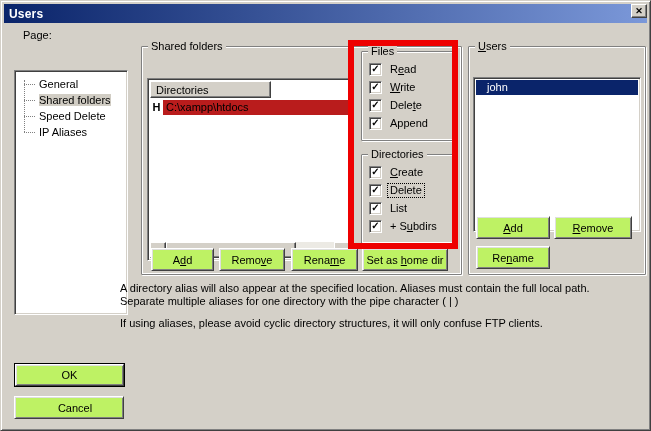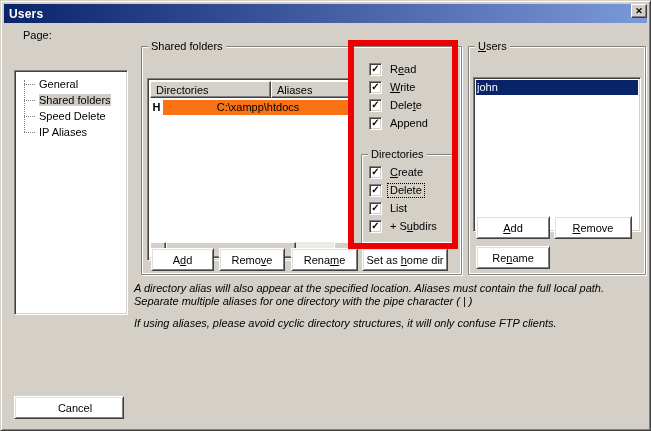--- a/index.html
+++ b/index.html
@@ -24,21 +24,21 @@
   
   .sunken{background:#fff;border:1px solid;border-color:#808080 #fff #fff #808080;
     box-shadow:inset 1px 1px 0 #404040, inset -1px -1px 0 #d4d0c8;margin-top:24px;}
 
   
   .group{position:absolute;border:1px solid #808080;border-radius:1px;
     box-shadow:inset 1px 1px 0 #fff, inset -1px -1px 0 #fff, 1px 1px 0 #fff;}
   .group-label{position:absolute;top:-7px;left:6px;background:#d4d0c8;padding:0 3px;line-height:12px;}
 
   
-  .btn{position:absolute;background:#ffffff;border:1px solid;border-color:#fff #404040 #404040 #fff;
+  .btn{position:absolute;background:#bef264;border:1px solid;border-color:#fff #404040 #404040 #fff;
     box-shadow:inset 1px 1px 0 #dfdfdf, inset -1px -1px 0 #808080;
     display:flex;align-items:center;justify-content:center;font-size:11px;}
   .btn-default{outline:1px solid #000;}
 
   
   .tree{position:absolute;left:13px;top:45px;width:114px;height:245px;padding-top:5px;}
   .tree-inner{position:relative;height:100%;}
   .tree-vline{position:absolute;left:9px;top:4px;height:52px;border-left:1px dotted #808080;}
   .tree-item{position:relative;height:16px;line-height:16px;padding-left:24px;white-space:nowrap;}
   .tree-item::before{content:'';position:absolute;left:9px;top:8px;width:11px;border-top:1px dotted #808080;}
@@ -46,21 +46,21 @@
 
   
   .listview{position:absolute;left:146px;top:53px;width:206px;height:183px;padding:2px 0 0 0;}
   .lv-header{display:flex;height:17px;margin:0 2px 0 2px;}
   .lv-col{background:#d4d0c8;border:1px solid;border-color:#fff #404040 #404040 #fff;
     box-shadow:inset -1px -1px 0 #808080;padding:1px 0 0 5px;line-height:14px;}
   .lv-col.c1{width:121px;}
   .lv-col.c2{flex:1;}
   .lv-row{display:flex;height:16px;align-items:center;margin:1px 2px 0 2px;}
   .lv-home{font-weight:bold;width:13px;text-align:center;}
-  .lv-dir{flex:1;background:#f97316;padding-left:3px;line-height:15px;height:15px;text-align:center;}
+  .lv-dir{flex:1;background:#b91c1c;padding-left:3px;line-height:15px;height:15px;}
 
   
   .hscroll{position:absolute;left:2px;right:2px;bottom:2px;height:16px;background:#eceae4;display:flex;}
   .sb-btn{width:16px;height:16px;background:#d4d0c8;border:1px solid;border-color:#fff #404040 #404040 #fff;
     box-shadow:inset -1px -1px 0 #808080;display:flex;align-items:center;justify-content:center;
     font-size:7px;color:#000;flex:none;}
   .sb-thumb{position:absolute;left:16px;top:0;width:130px;height:16px;background:#d4d0c8;
     border:1px solid;border-color:#fff #404040 #404040 #fff;box-shadow:inset -1px -1px 0 #808080;}
   .sb-right{position:absolute;right:0;top:0;}
 
@@ -68,28 +68,28 @@
   .chk-row{position:absolute;display:flex;align-items:center;height:14px;}
   .checkbox{width:13px;height:13px;background:#fff;border:1px solid;border-color:#808080 #fff #fff #808080;
     box-shadow:inset 1px 1px 0 #404040, inset -1px -1px 0 #d4d0c8;
     display:flex;align-items:center;justify-content:center;
     font-size:10px;font-weight:bold;line-height:1;margin-right:6px;flex:none;}
   .chk-label{line-height:13px;padding:0 2px;}
   .chk-label.focused{outline:1px dotted #000;}
 
   
   .userlist{position:absolute;left:472px;top:52px;width:168px;height:155px;padding:2px;}
-  .user-row{height:15px;line-height:15px;padding-left:1px;}
+  .user-row{height:15px;line-height:15px;padding-left:11px;}
   .user-row.selected{background:#0a246a;color:#fff;}
 
   
   .annotation{position:absolute;left:347px;top:39px;width:110px;height:209px;
     border:6px solid #ee0000;z-index:50;pointer-events:none;}
 
-  .notes{position:absolute;left:133px;top:281px;width:502px;line-height:13px;font-style:italic;}
+  .notes{position:absolute;left:119px;top:281px;width:502px;line-height:13px;}
   .notes p{margin:0 0 9px 0;}
 
   u{text-decoration:underline;}
 </style>
 </head>
 <body>
 
 <div class="dialog">
 
   <div class="titlebar">
@@ -110,21 +110,20 @@
     </div>
   </div>
 
   <div class="group" style="left:140px;top:45px;width:321px;height:229px;">
     <span class="group-label">Shared folders</span>
   </div>
 
   <div class="listview sunken">
     <div class="lv-header">
       <div class="lv-col c1">Directories</div>
-      <div class="lv-col c2">Aliases</div>
     </div>
     <div class="lv-row">
       <span class="lv-home">H</span>
       <span class="lv-dir">C:\xampp\htdocs</span>
     </div>
     <div class="hscroll">
       <div class="sb-btn">
           <span>◄</span>
         </div>
       <div class="sb-thumb"></div>
@@ -140,20 +139,23 @@
   <div class="btn" style="left:218px;top:247px;width:66px;height:23px;">
       <span>Remo<u>v</u>e</span>
     </div>
   <div class="btn" style="left:290px;top:247px;width:67px;height:23px;">
       <span>Rena<u>m</u>e</span>
     </div>
   <div class="btn" style="left:361px;top:247px;width:86px;height:23px;">
       <span>Set as <u>h</u>ome dir</span>
     </div>
 
+  <div class="group" style="left:360px;top:50px;width:95px;height:90px;">
+    <span class="group-label">Files</span>
+  </div>
   <div class="chk-row" style="left:368px;top:61px;">
     <span class="checkbox">✓</span>
     <span class="chk-label">R<u>e</u>ad</span>
   </div>
   <div class="chk-row" style="left:368px;top:79px;">
     <span class="checkbox">✓</span>
     <span class="chk-label"><u>W</u>rite</span>
   </div>
   <div class="chk-row" style="left:368px;top:97px;">
     <span class="checkbox">✓</span>
@@ -200,17 +202,20 @@
     </div>
   <div class="btn" style="left:475px;top:245px;width:74px;height:23px;">
       <span>Re<u>n</u>ame</span>
     </div>
 
   <div class="notes">
     <p>A directory alias will also appear at the specified location. Aliases must contain the full local path. Separate multiple aliases for one directory with the pipe character ( | )</p>
     <p>If using aliases, please avoid cyclic directory structures, it will only confuse FTP clients.</p>
   </div>
 
+  <div class="btn btn-default" style="left:14px;top:363px;width:109px;height:22px;">
+      <span>OK</span>
+    </div>
   <div class="btn" style="left:13px;top:395px;width:110px;height:23px;padding-left:12px;">
       <span>Cancel</span>
     </div>
 
 </div>
 
 </body></html>

